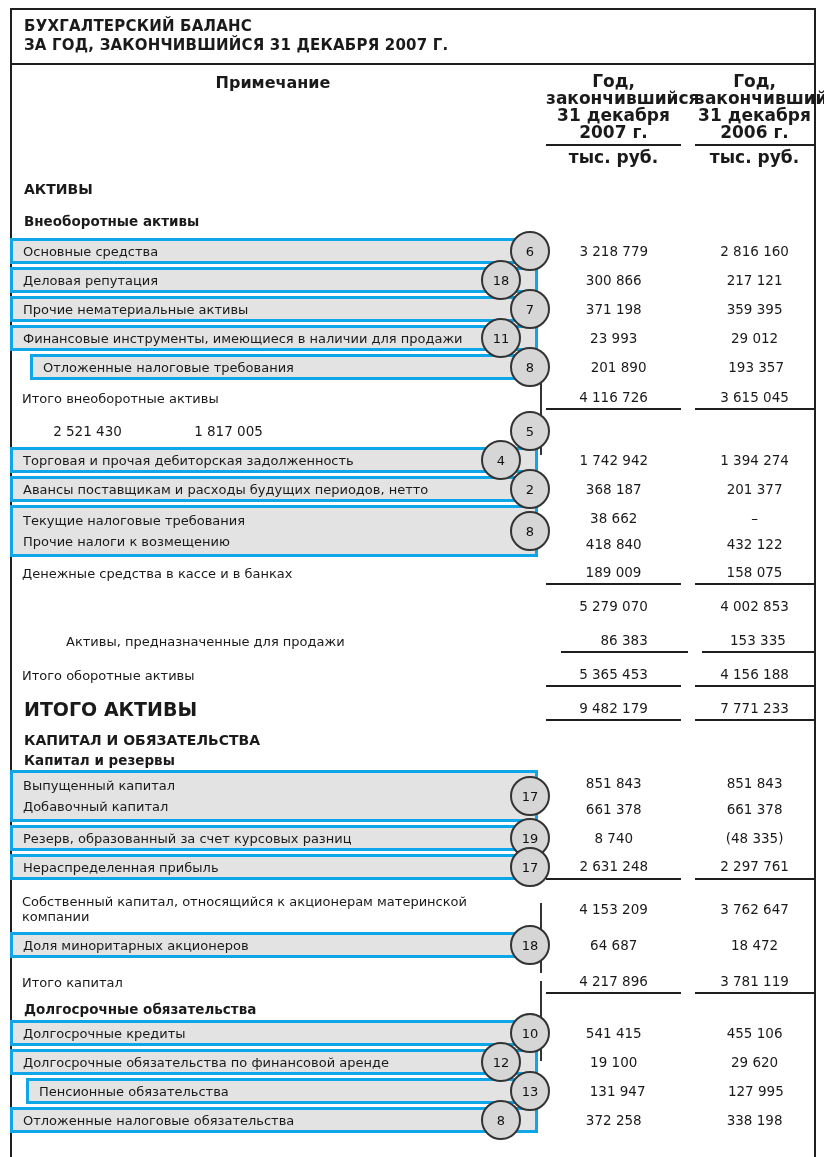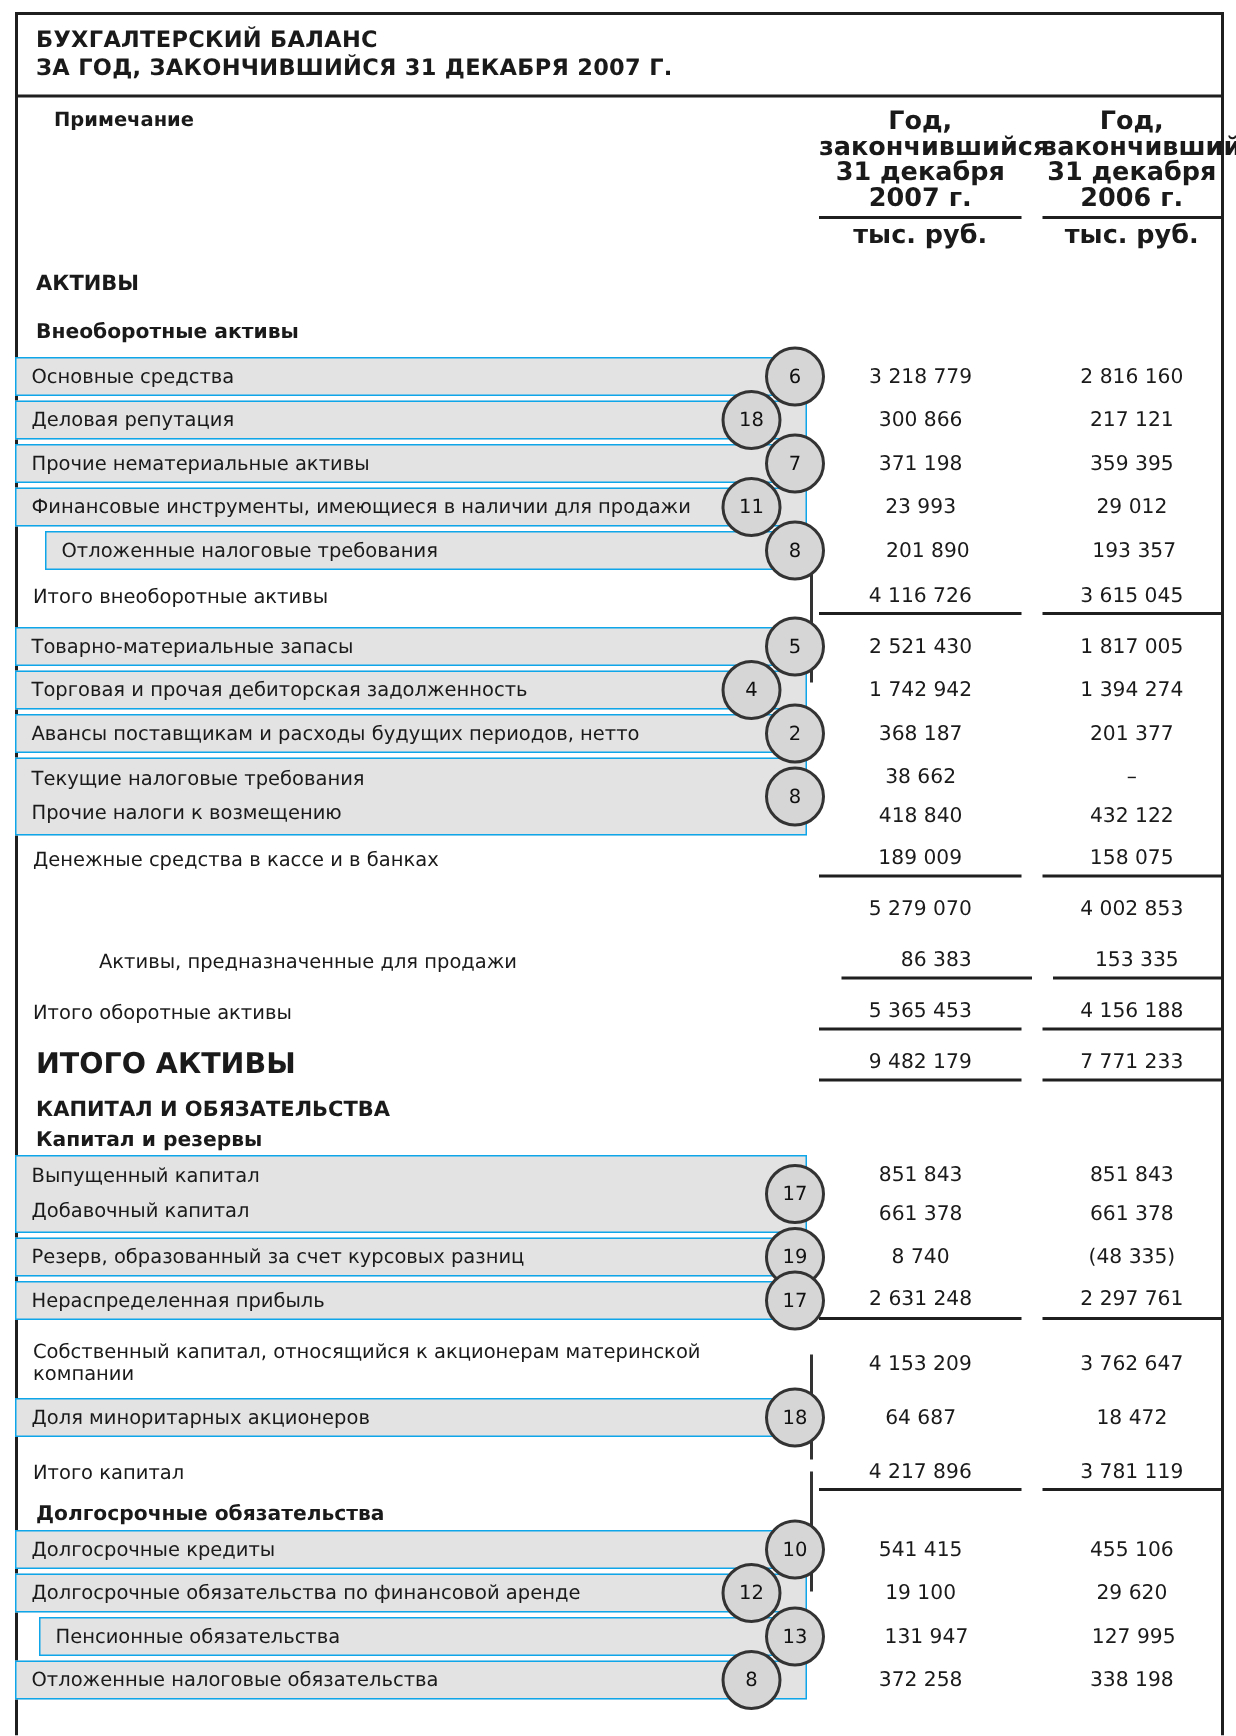--- a/index.html
+++ b/index.html
@@ -12,29 +12,29 @@
   .cl{width:526px;box-sizing:border-box;padding-left:10px;font-size:13px;}
   .cv1{width:135px;margin-left:8px;text-align:center;font-size:13.5px;box-sizing:border-box;
        display:flex;flex-direction:column;justify-content:center;align-self:stretch;}
   .cv2{width:119px;margin-left:14px;text-align:center;font-size:13.5px;box-sizing:border-box;
        display:flex;flex-direction:column;justify-content:center;align-self:stretch;}
   .ul .cv1,.ul .cv2{border-bottom:2px solid #1f1f1f;}
   
   .title-block{height:46px;border-bottom:2px solid #1f1f1f;padding:7px 0 0 12px;box-sizing:content-box;}
   .title-block div{font-size:15px;font-weight:bold;letter-spacing:.2px;line-height:19px;}
   .header-row{height:100px;align-items:flex-start;padding-top:8px;box-sizing:border-box;}
-  .note-head{text-align:left;padding-right:28px;font-size:13px;font-weight:bold;padding-left:24px;}
+  .note-head{text-align:center;padding-right:28px;font-size:16px;font-weight:bold;padding-left:24px;}
   .colhead{font-size:17px;font-weight:bold;line-height:17px;justify-content:flex-start;}
   .colhead .unit{border-top:2px solid #1f1f1f;margin-top:3px;padding-top:3px;}
   
   .sec .cl{font-weight:bold;font-size:14px;padding-left:12px;}
   .sub .cl{font-weight:bold;font-size:13.5px;padding-left:12px;}
   .strong .cl{font-weight:bold;font-size:19px;padding-left:12px;}
   
-  .bar{background:#e3e3e3;border:1px solid #0ea5e9;height:26px;margin-left:-2px;width:529px;
+  .bar{background:#e3e3e3;border:3px solid #0ea5e9;height:26px;margin-left:-2px;width:529px;
        display:flex;align-items:center;z-index:2;}
   .bar.tall{height:52px;flex-direction:column;align-items:flex-start;justify-content:space-around;padding-top:2px;padding-bottom:2px;}
   .two span{line-height:26px;}
   
   .circle{position:absolute;top:50%;transform:translateY(-50%);width:40px;height:40px;border-radius:50%;
           background:#d6d6d6;border:2px solid #333333;box-sizing:border-box;z-index:3;
           display:flex;align-items:center;justify-content:center;font-size:13px;color:#111;}
   .cr{left:498px;}
   .cleft{left:469px;}
   
@@ -119,23 +119,20 @@
     </div>
 
     <div class="r ul" style="margin-top:6px;height:24px;">
       <div class="cl">Итого внеоборотные активы</div>
       <div class="cv1">4 116 726</div>
       <div class="cv2">3 615 045</div>
     </div>
 
 
     <div class="r" style="margin-top:8px;height:26px;">
-      <div class="cl bar">
-          <span>Товарно-материальные запасы</span>
-        </div>
       <span class="circle cr">5</span>
       <div class="cv1">2 521 430</div>
       <div class="cv2">1 817 005</div>
     </div>
     <div class="r" style="margin-top:3px;height:26px;">
       <div class="cl bar">
           <span>Торговая и прочая дебиторская задолженность</span>
         </div>
       <span class="circle cleft">4</span>
       <div class="cv1">1 742 942</div>

